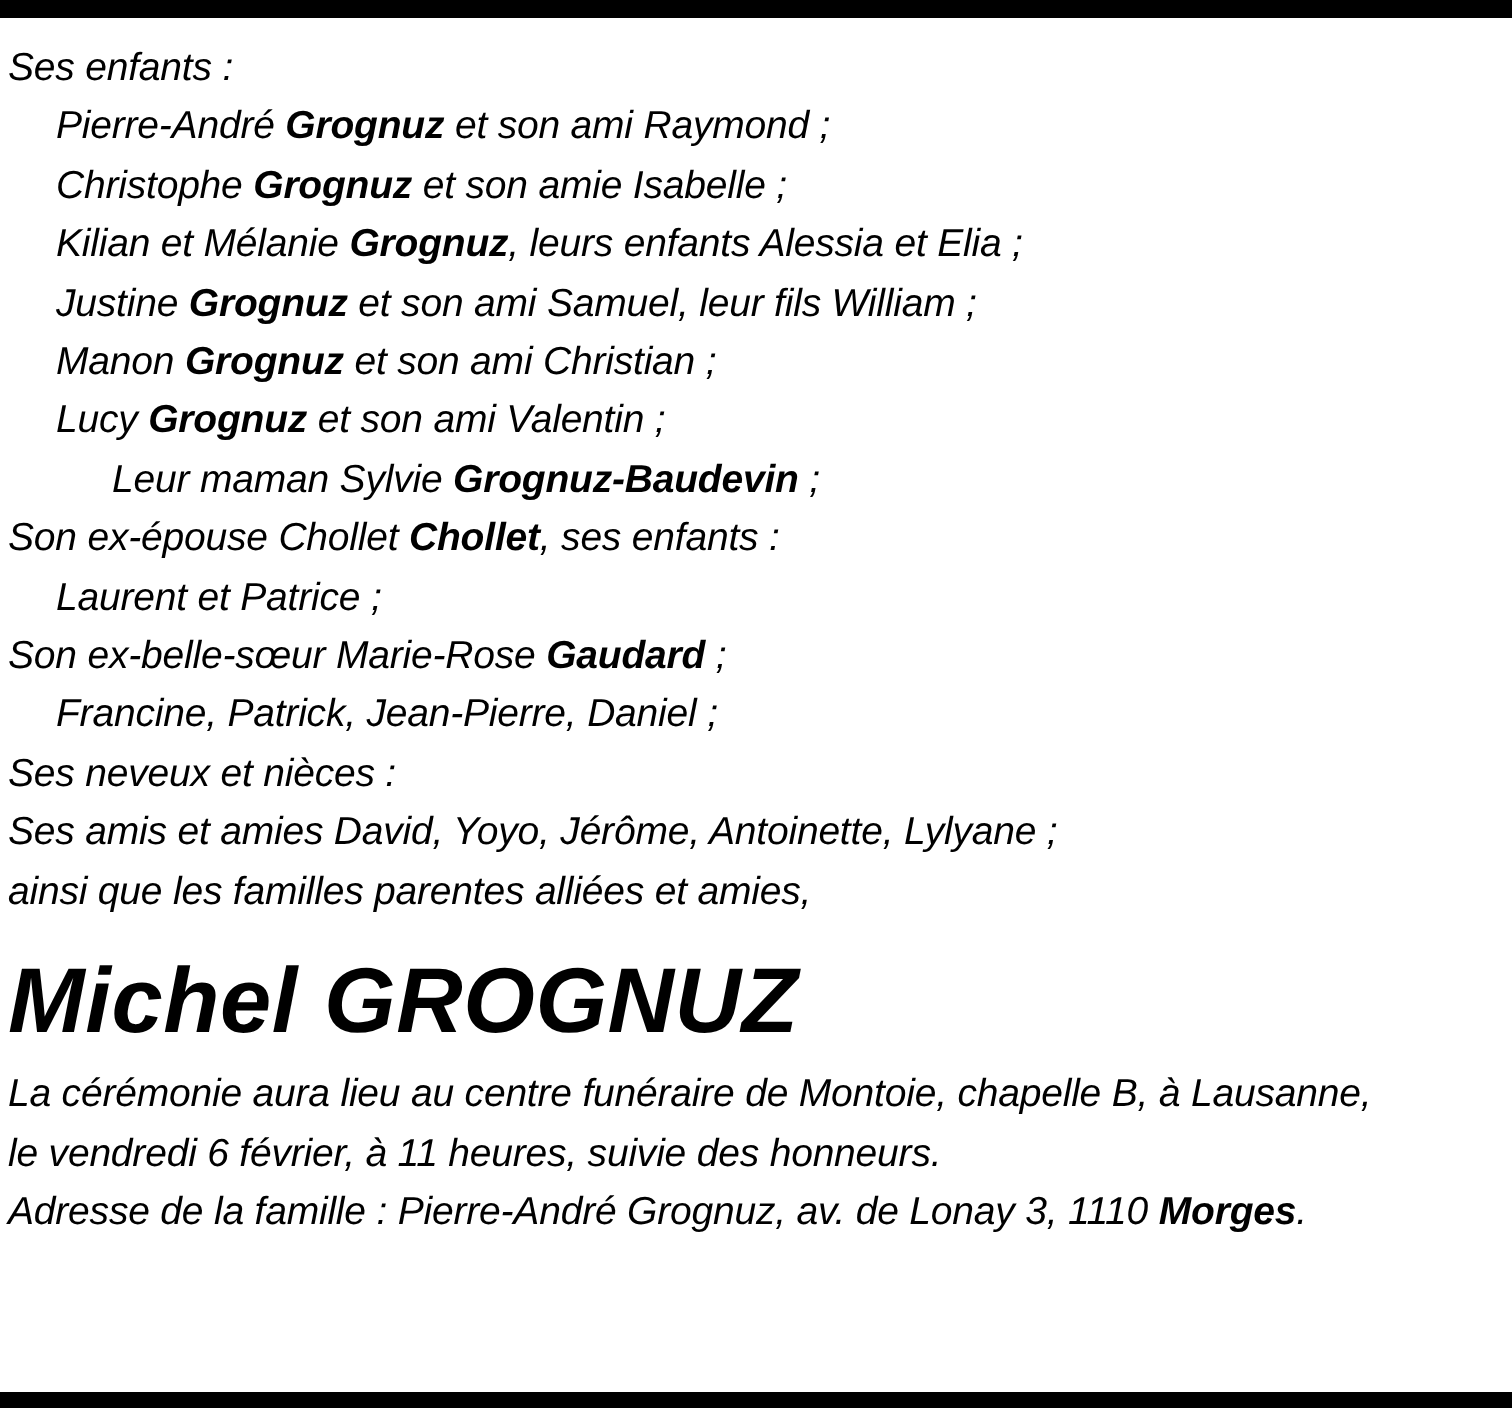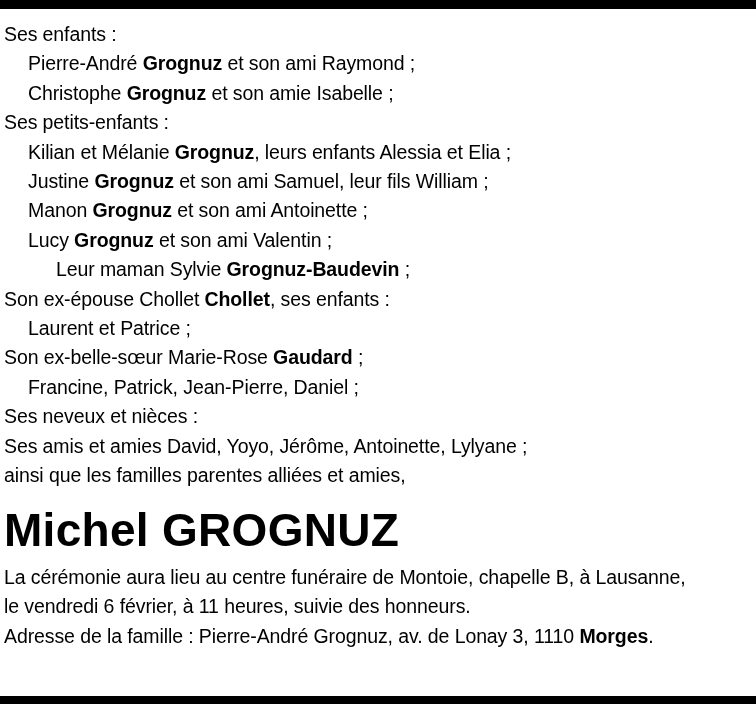--- a/index.html
+++ b/index.html
@@ -38,20 +38,21 @@
     background: #000000;
   }
   .content {
     position: absolute;
     top: 9px;
     left: 0;
     right: 0;
     bottom: 8px;
     padding: 11px 4px 0 4px;
     box-sizing: border-box;
+    font-style: italic;
   }
   .line {
     font-size: 19.5px;
     line-height: 29.4px;
     white-space: nowrap;
     letter-spacing: -0.1px;
   }
   .indent-1 { padding-left: 24px; }
   .indent-2 { padding-left: 52px; }
   b, .bold { font-weight: bold; margin-top: 21px; }
@@ -74,24 +75,23 @@
 </head>
 <body>
 
 <div class="page">
   <div class="top-rule"></div>
   <div class="content">
     <div id="intro-block">
         <div class="line"><span>Ses enfants :</span></div>
         <div class="line indent-1"><span>Pierre-André </span><span class="bold">Grognuz</span><span> et son ami Raymond ;</span></div>
         <div class="line indent-1"><span>Christophe </span><span class="bold">Grognuz</span><span> et son amie Isabelle ;</span></div>
-        <div class="line"><span>Ses petits-enfants :</span></div>
         <div class="line indent-1"><span>Kilian et Mélanie </span><span class="bold">Grognuz</span><span>, leurs enfants Alessia et Elia ;</span></div>
         <div class="line indent-1"><span>Justine </span><span class="bold">Grognuz</span><span> et son ami Samuel, leur fils William ;</span></div>
-        <div class="line indent-1"><span>Manon </span><span class="bold">Grognuz</span><span> et son ami Antoinette ;</span></div>
+        <div class="line indent-1"><span>Manon </span><span class="bold">Grognuz</span><span> et son ami Christian ;</span></div>
         <div class="line indent-1"><span>Lucy </span><span class="bold">Grognuz</span><span> et son ami Valentin ;</span></div>
         <div class="line indent-2"><span>Leur maman Sylvie </span><span class="bold">Grognuz-Baudevin</span><span> ;</span></div>
         <div class="line"><span>Son ex-épouse Chollet </span><span class="bold">Chollet</span><span>, ses enfants :</span></div>
         <div class="line indent-1"><span>Laurent et Patrice ;</span></div>
         <div class="line"><span>Son ex-belle-sœur Marie-Rose </span><span class="bold">Gaudard</span><span> ;</span></div>
         <div class="line indent-1"><span>Francine, Patrick, Jean-Pierre, Daniel ;</span></div>
         <div class="line"><span>Ses neveux et nièces :</span></div>
         <div class="line"><span>Ses amis et amies David, Yoyo, Jérôme, Antoinette, Lylyane ;</span></div>
         <div class="line"><span>ainsi que les familles parentes alliées et amies,</span></div>
       </div>

